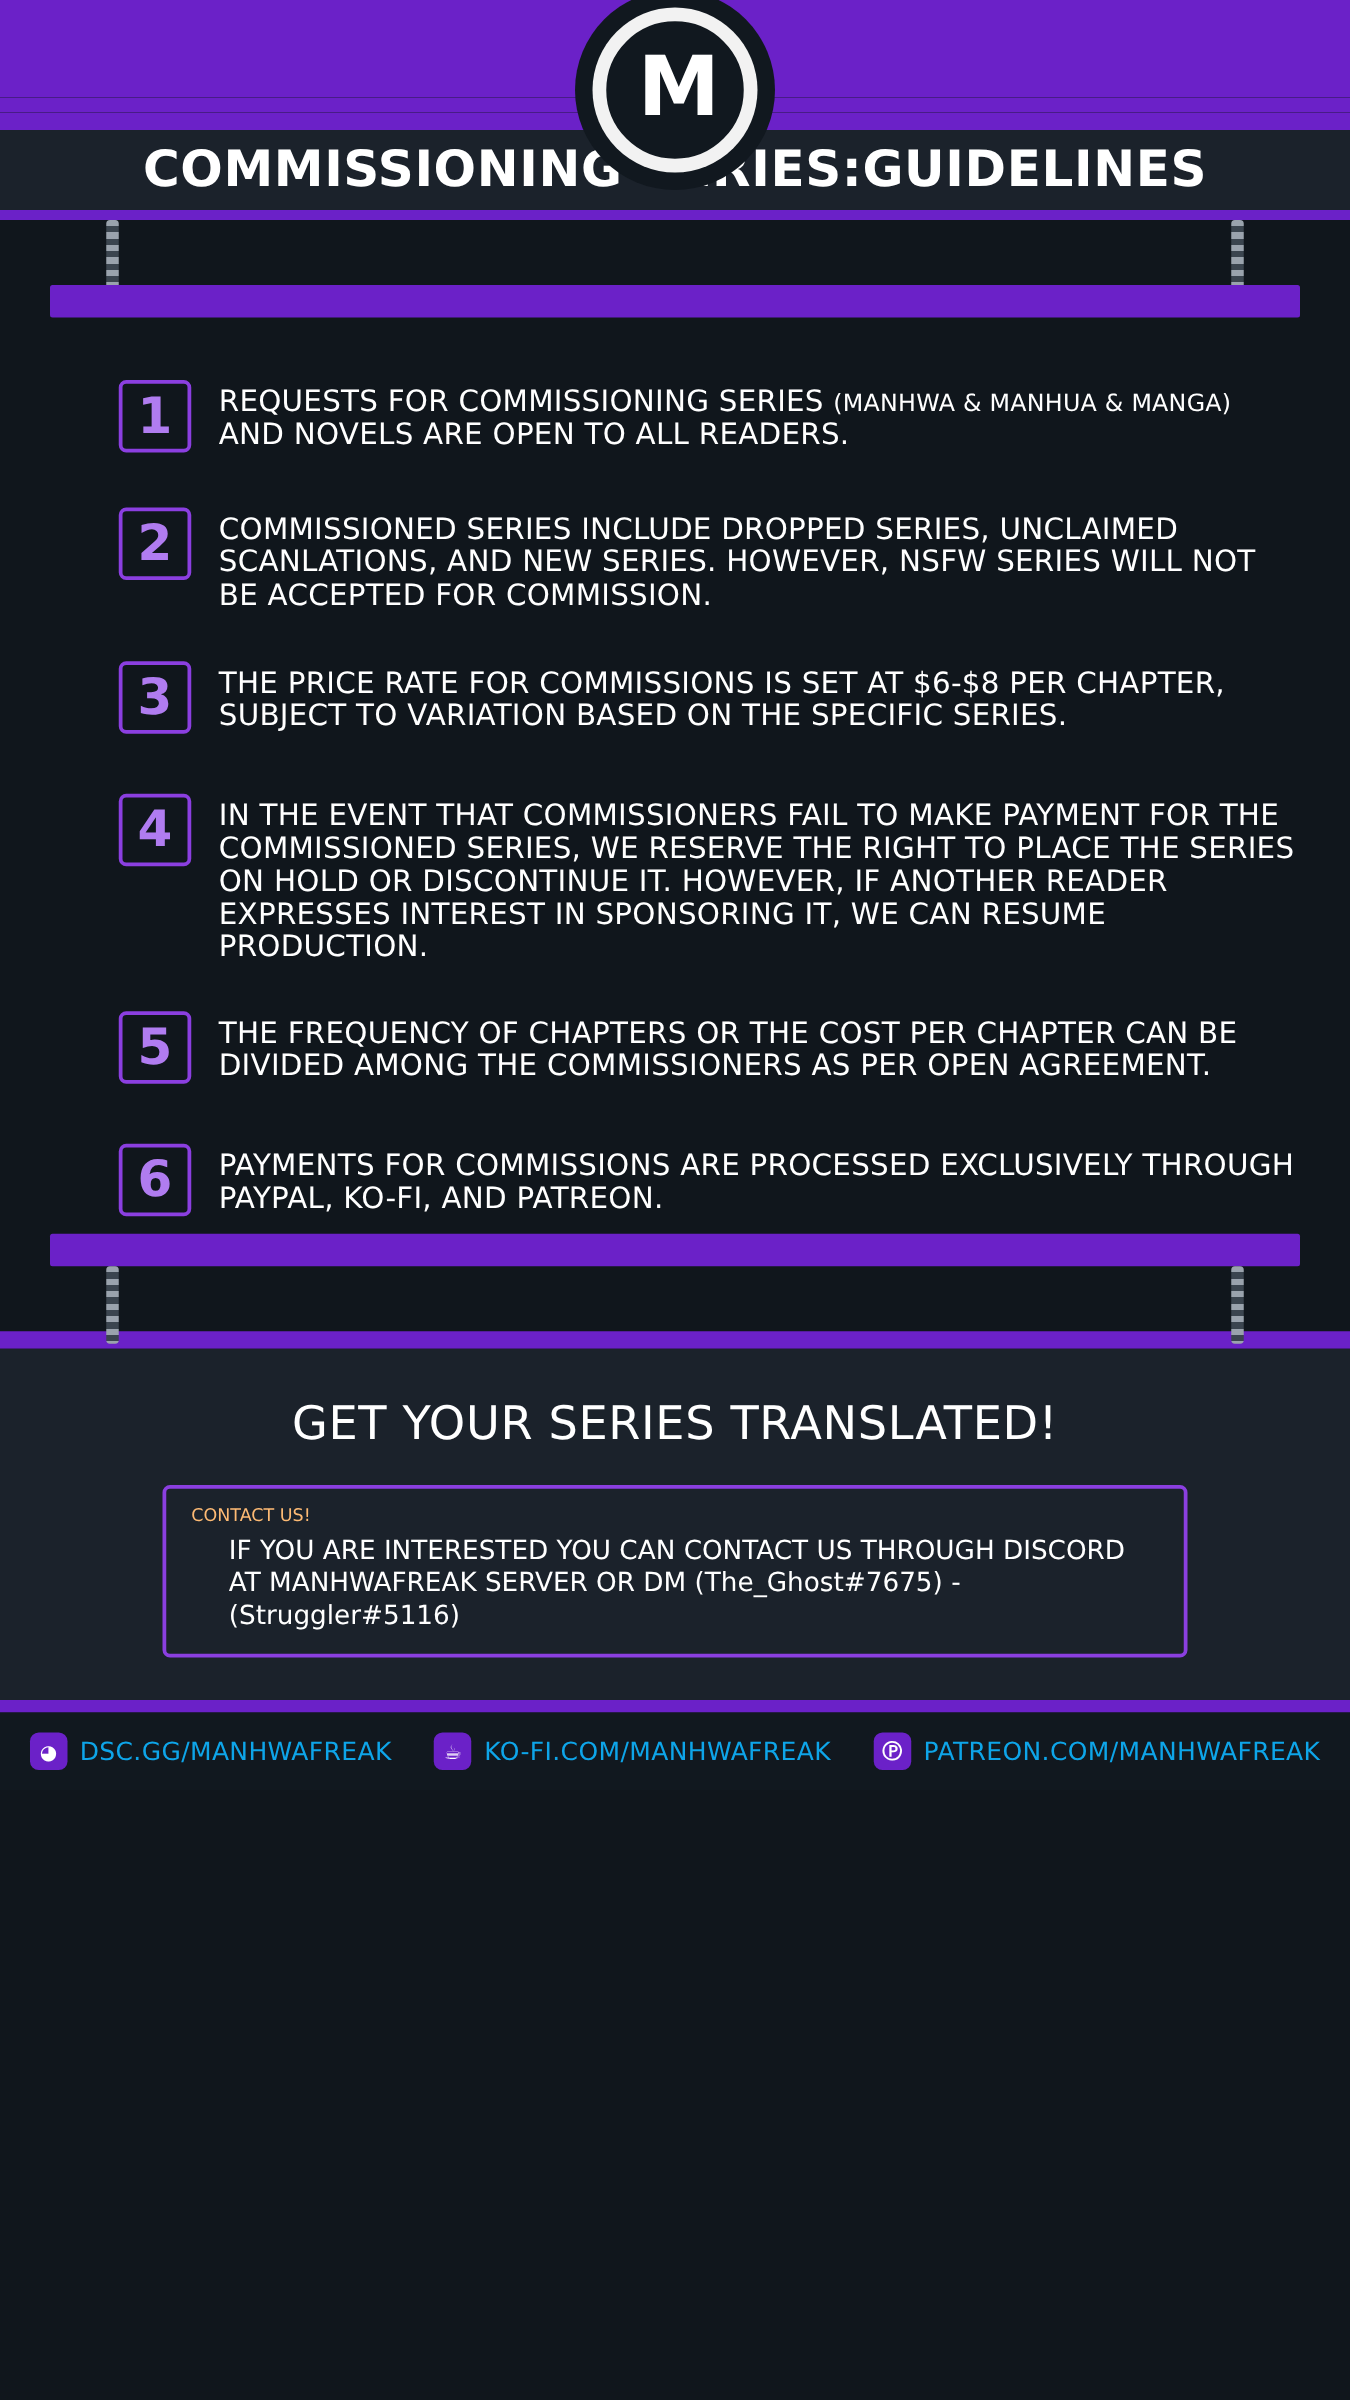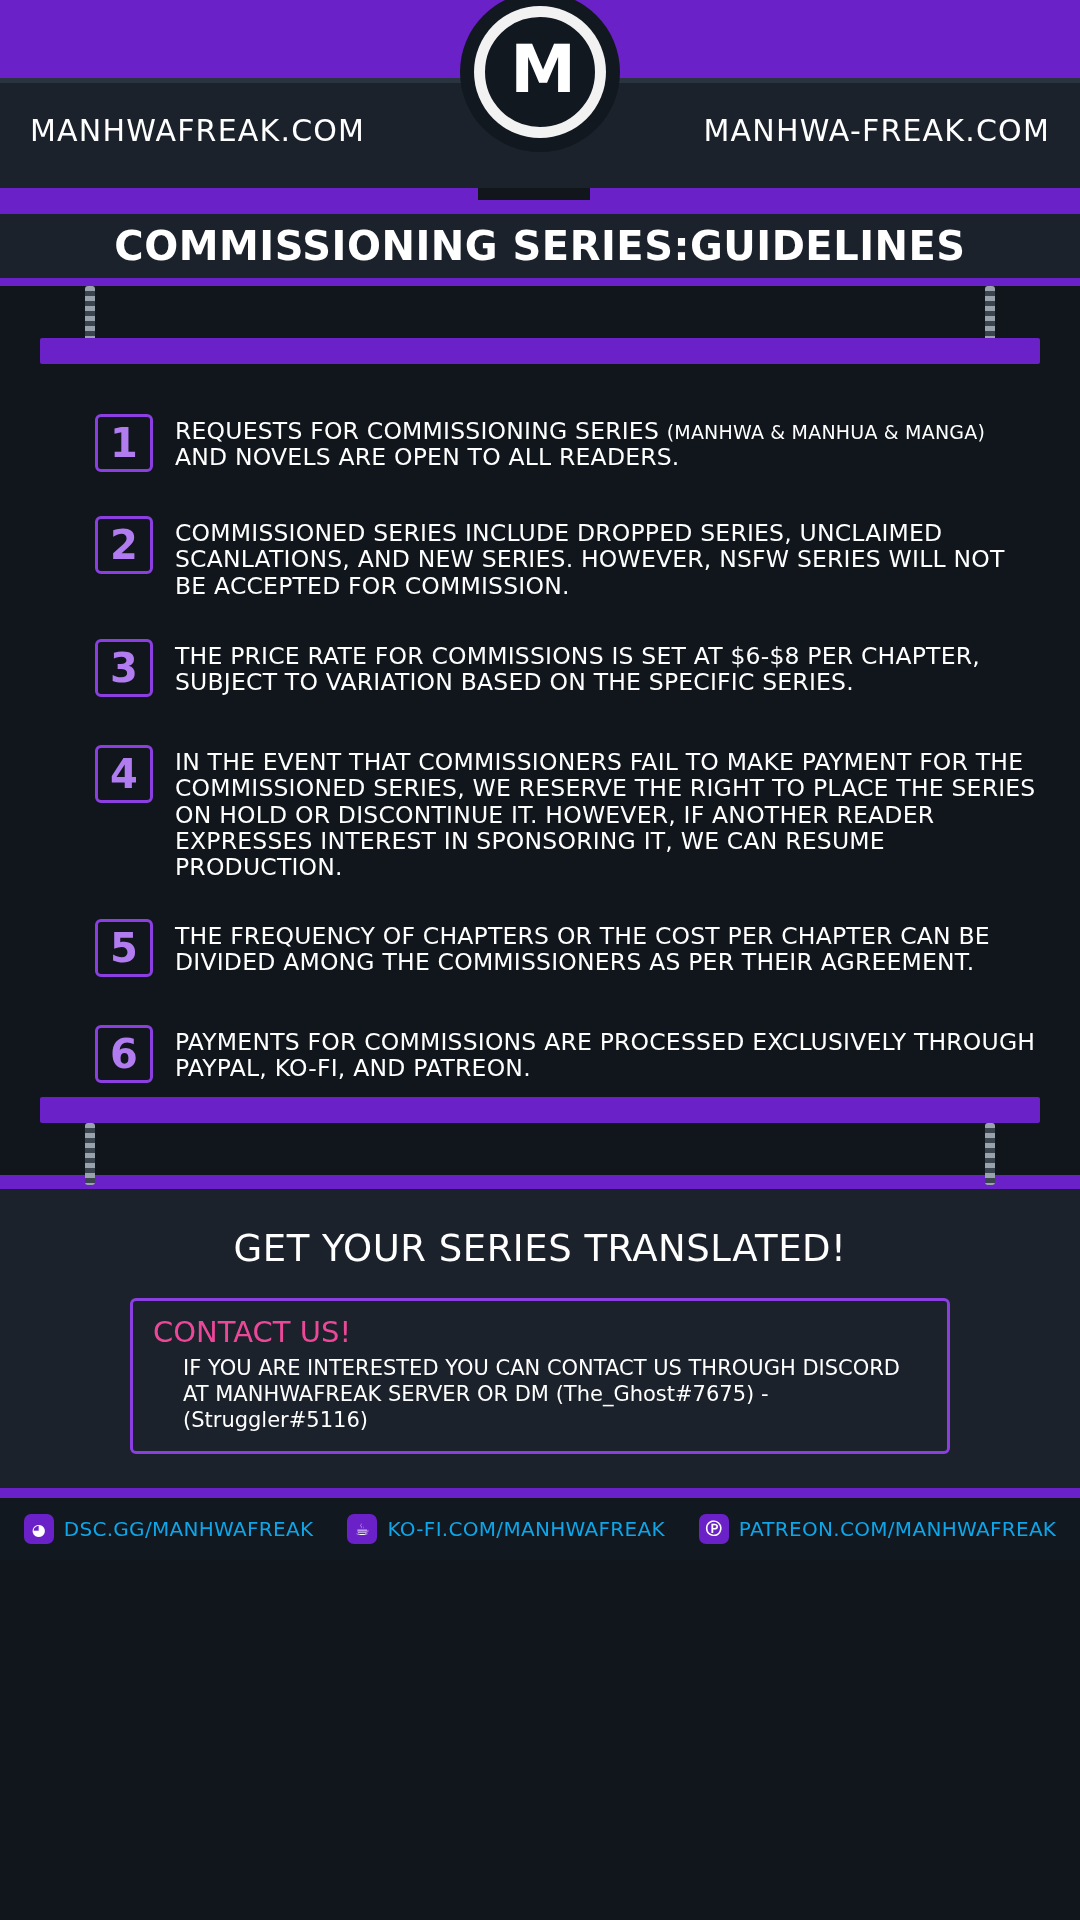--- a/index.html
+++ b/index.html
@@ -206,22 +206,22 @@
   }
   .contact-box {
     margin: 0 auto;
     width: 820px;
     border: 3px solid #8b3fe0;
     border-radius: 6px;
     padding: 14px 20px 18px 20px;
     text-align: left;
   }
   .contact-title {
-    color: #ec4899;
-    font-size: 29px;
+    color: #fdba74;
+    font-size: 14px;
     font-family: "DejaVu Sans", sans-serif;
     margin-bottom: 6px;
   }
   .contact-line {
     color: #ffffff;
     font-size: 21px;
     font-family: "DejaVu Sans", sans-serif;
     line-height: 1.25;
     padding-left: 30px;
   }
@@ -257,24 +257,20 @@
     font-family: "DejaVu Sans", sans-serif;
   }
 </style>
 </head>
 <body>
 
 <div class="page">
 
   <div class="top-banner"></div>
 
-  <div class="banner-body">
-    <div class="site-left">MANHWAFREAK.COM</div>
-    <div class="site-right">MANHWA-FREAK.COM</div>
-  </div>
 
   <div class="banner-underline">
     <div class="ul-left"></div>
     <div class="ul-right"></div>
   </div>
 
   <div class="logo-wrap">
     <div class="logo-outer"></div>
     <div class="logo-ring"></div>
     <div class="logo-inner">
@@ -313,21 +309,21 @@
       <div class="rule-text">THE PRICE RATE FOR COMMISSIONS IS SET AT $6-$8 PER CHAPTER, SUBJECT TO VARIATION BASED ON THE SPECIFIC SERIES.</div>
     </div>
 
     <div class="rule" style="margin-bottom:38px;">
       <div class="num-box">4</div>
       <div class="rule-text">IN THE EVENT THAT COMMISSIONERS FAIL TO MAKE PAYMENT FOR THE COMMISSIONED SERIES, WE RESERVE THE RIGHT TO PLACE THE SERIES ON HOLD OR DISCONTINUE IT. HOWEVER, IF ANOTHER READER EXPRESSES INTEREST IN SPONSORING IT, WE CAN RESUME PRODUCTION.</div>
     </div>
 
     <div class="rule" style="margin-bottom:48px;">
       <div class="num-box">5</div>
-      <div class="rule-text">THE FREQUENCY OF CHAPTERS OR THE COST PER CHAPTER CAN BE DIVIDED AMONG THE COMMISSIONERS AS PER THEIR AGREEMENT.</div>
+      <div class="rule-text">THE FREQUENCY OF CHAPTERS OR THE COST PER CHAPTER CAN BE DIVIDED AMONG THE COMMISSIONERS AS PER OPEN AGREEMENT.</div>
     </div>
 
     <div class="rule" style="margin-bottom:0;">
       <div class="num-box">6</div>
       <div class="rule-text">PAYMENTS FOR COMMISSIONS ARE PROCESSED EXCLUSIVELY THROUGH PAYPAL, KO-FI, AND PATREON.</div>
     </div>
 
   </div>
 
   <div class="hang-area-bottom">

